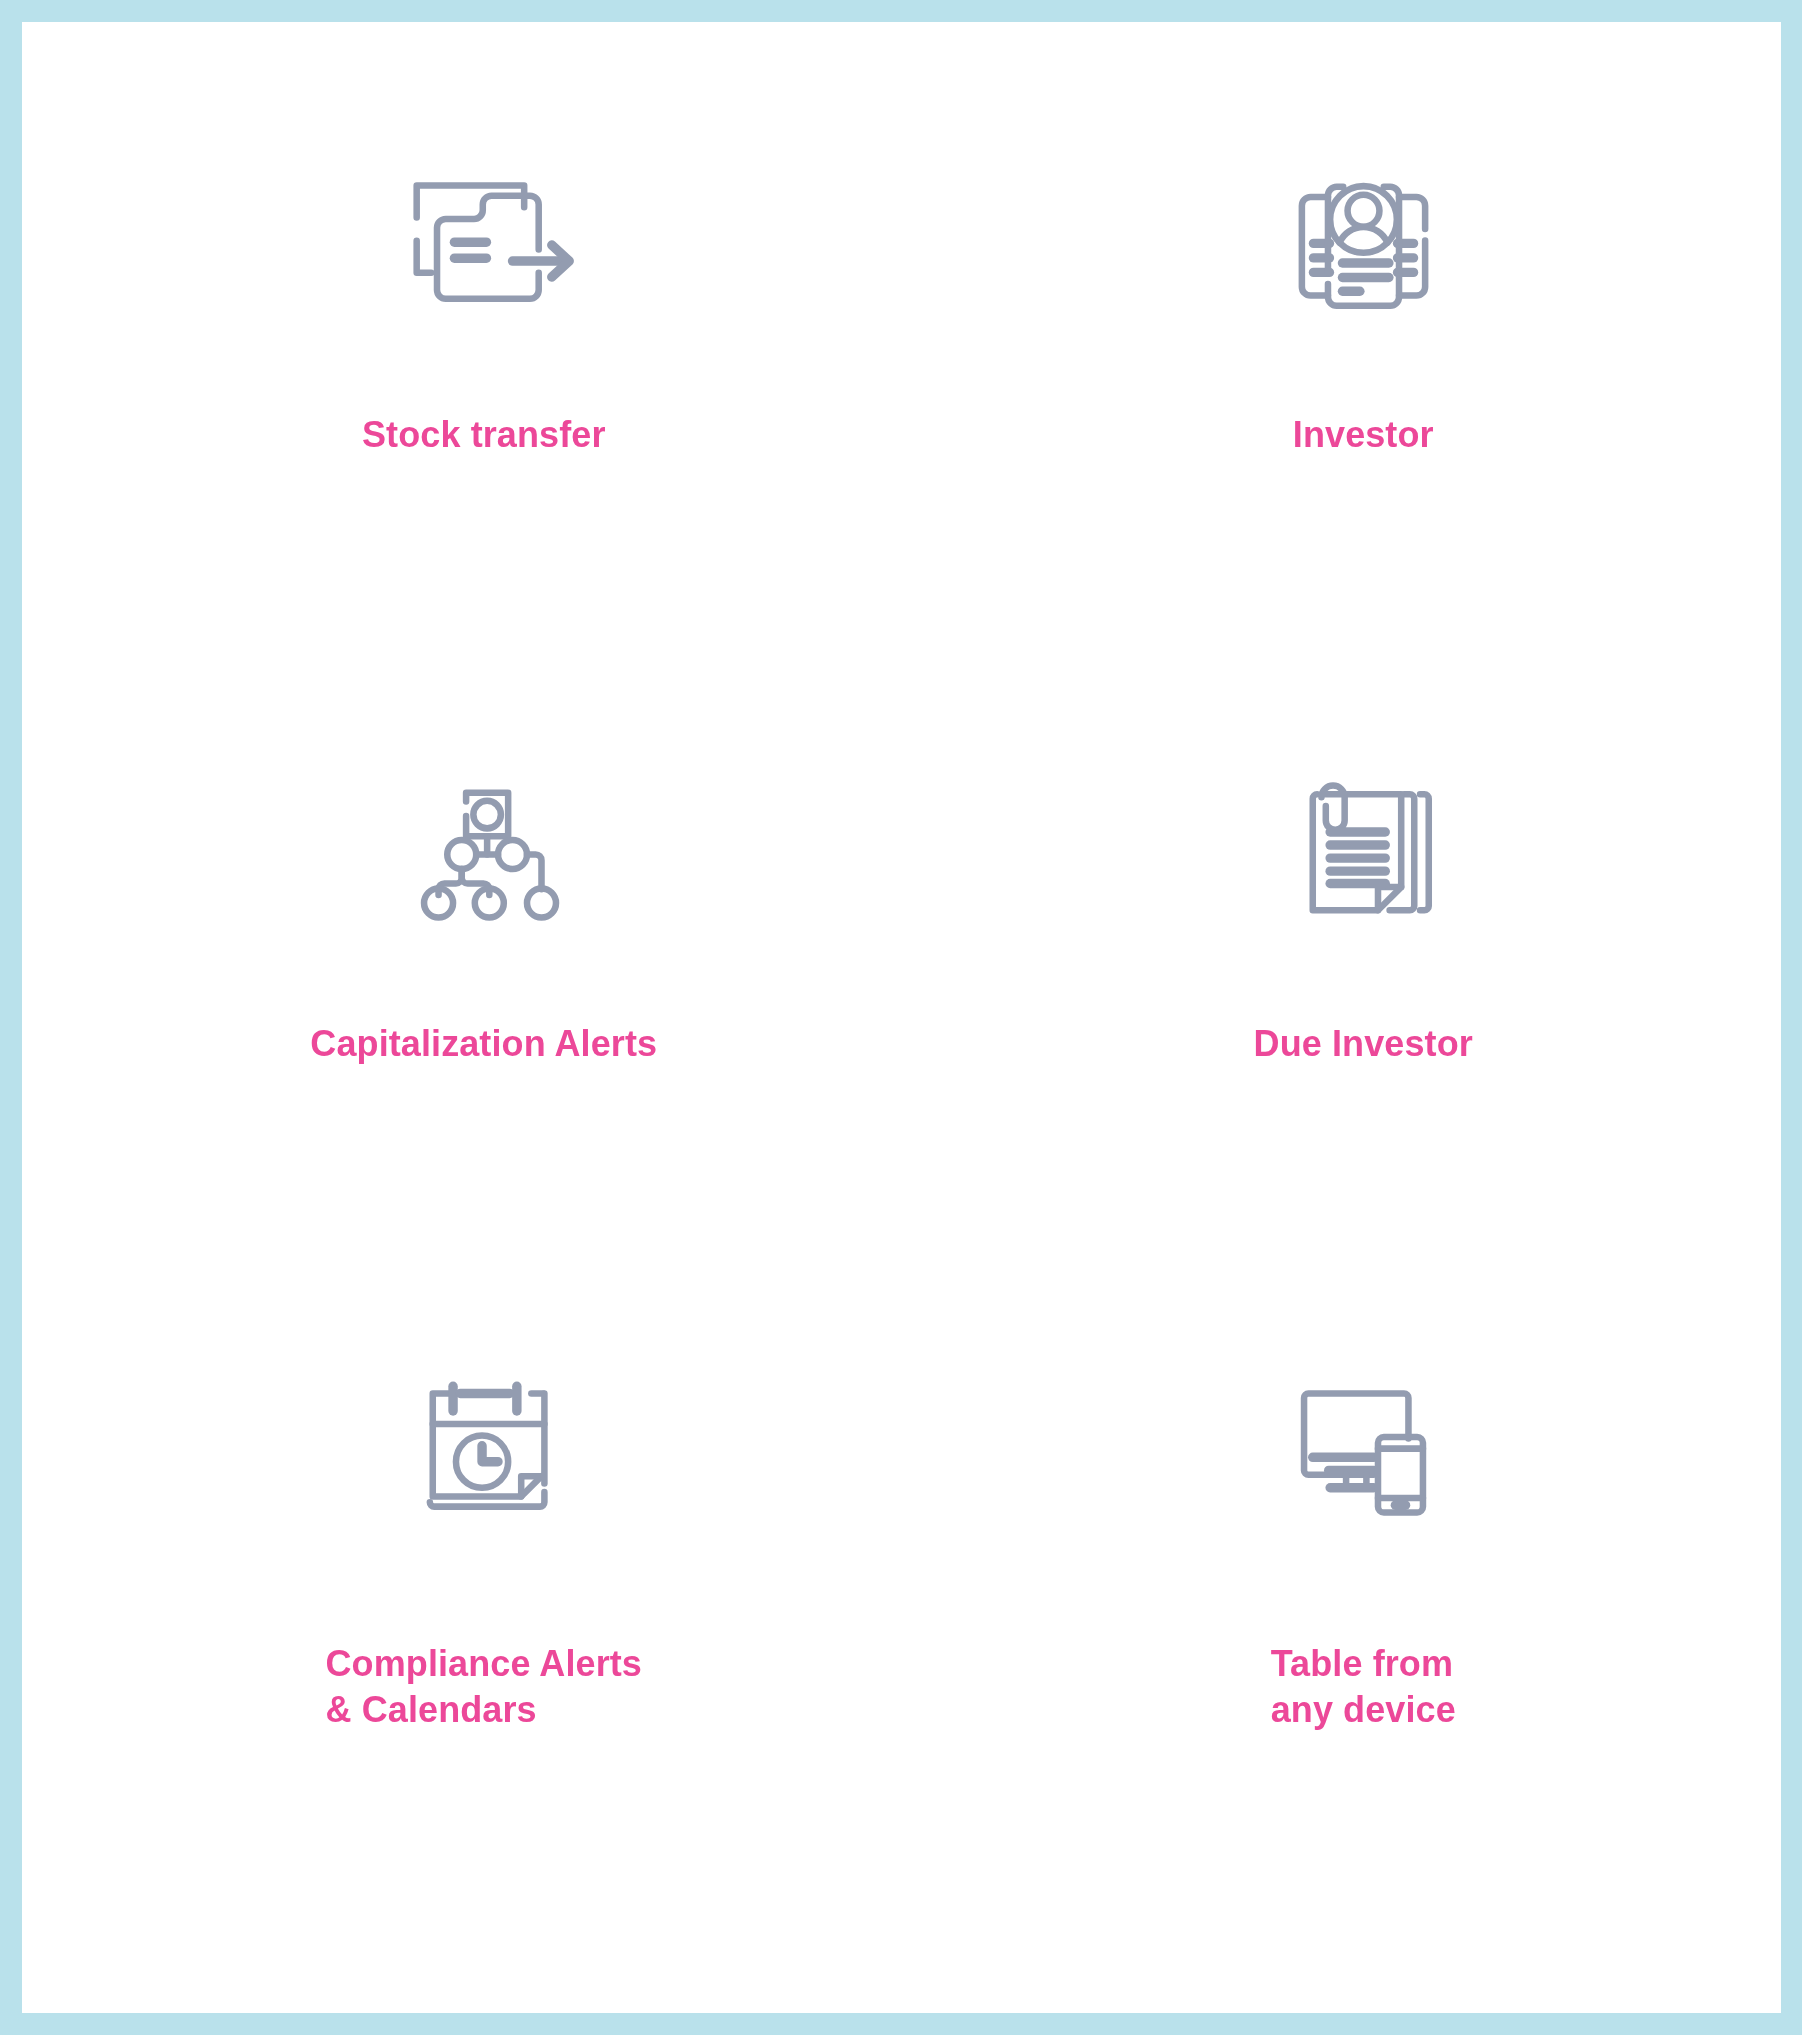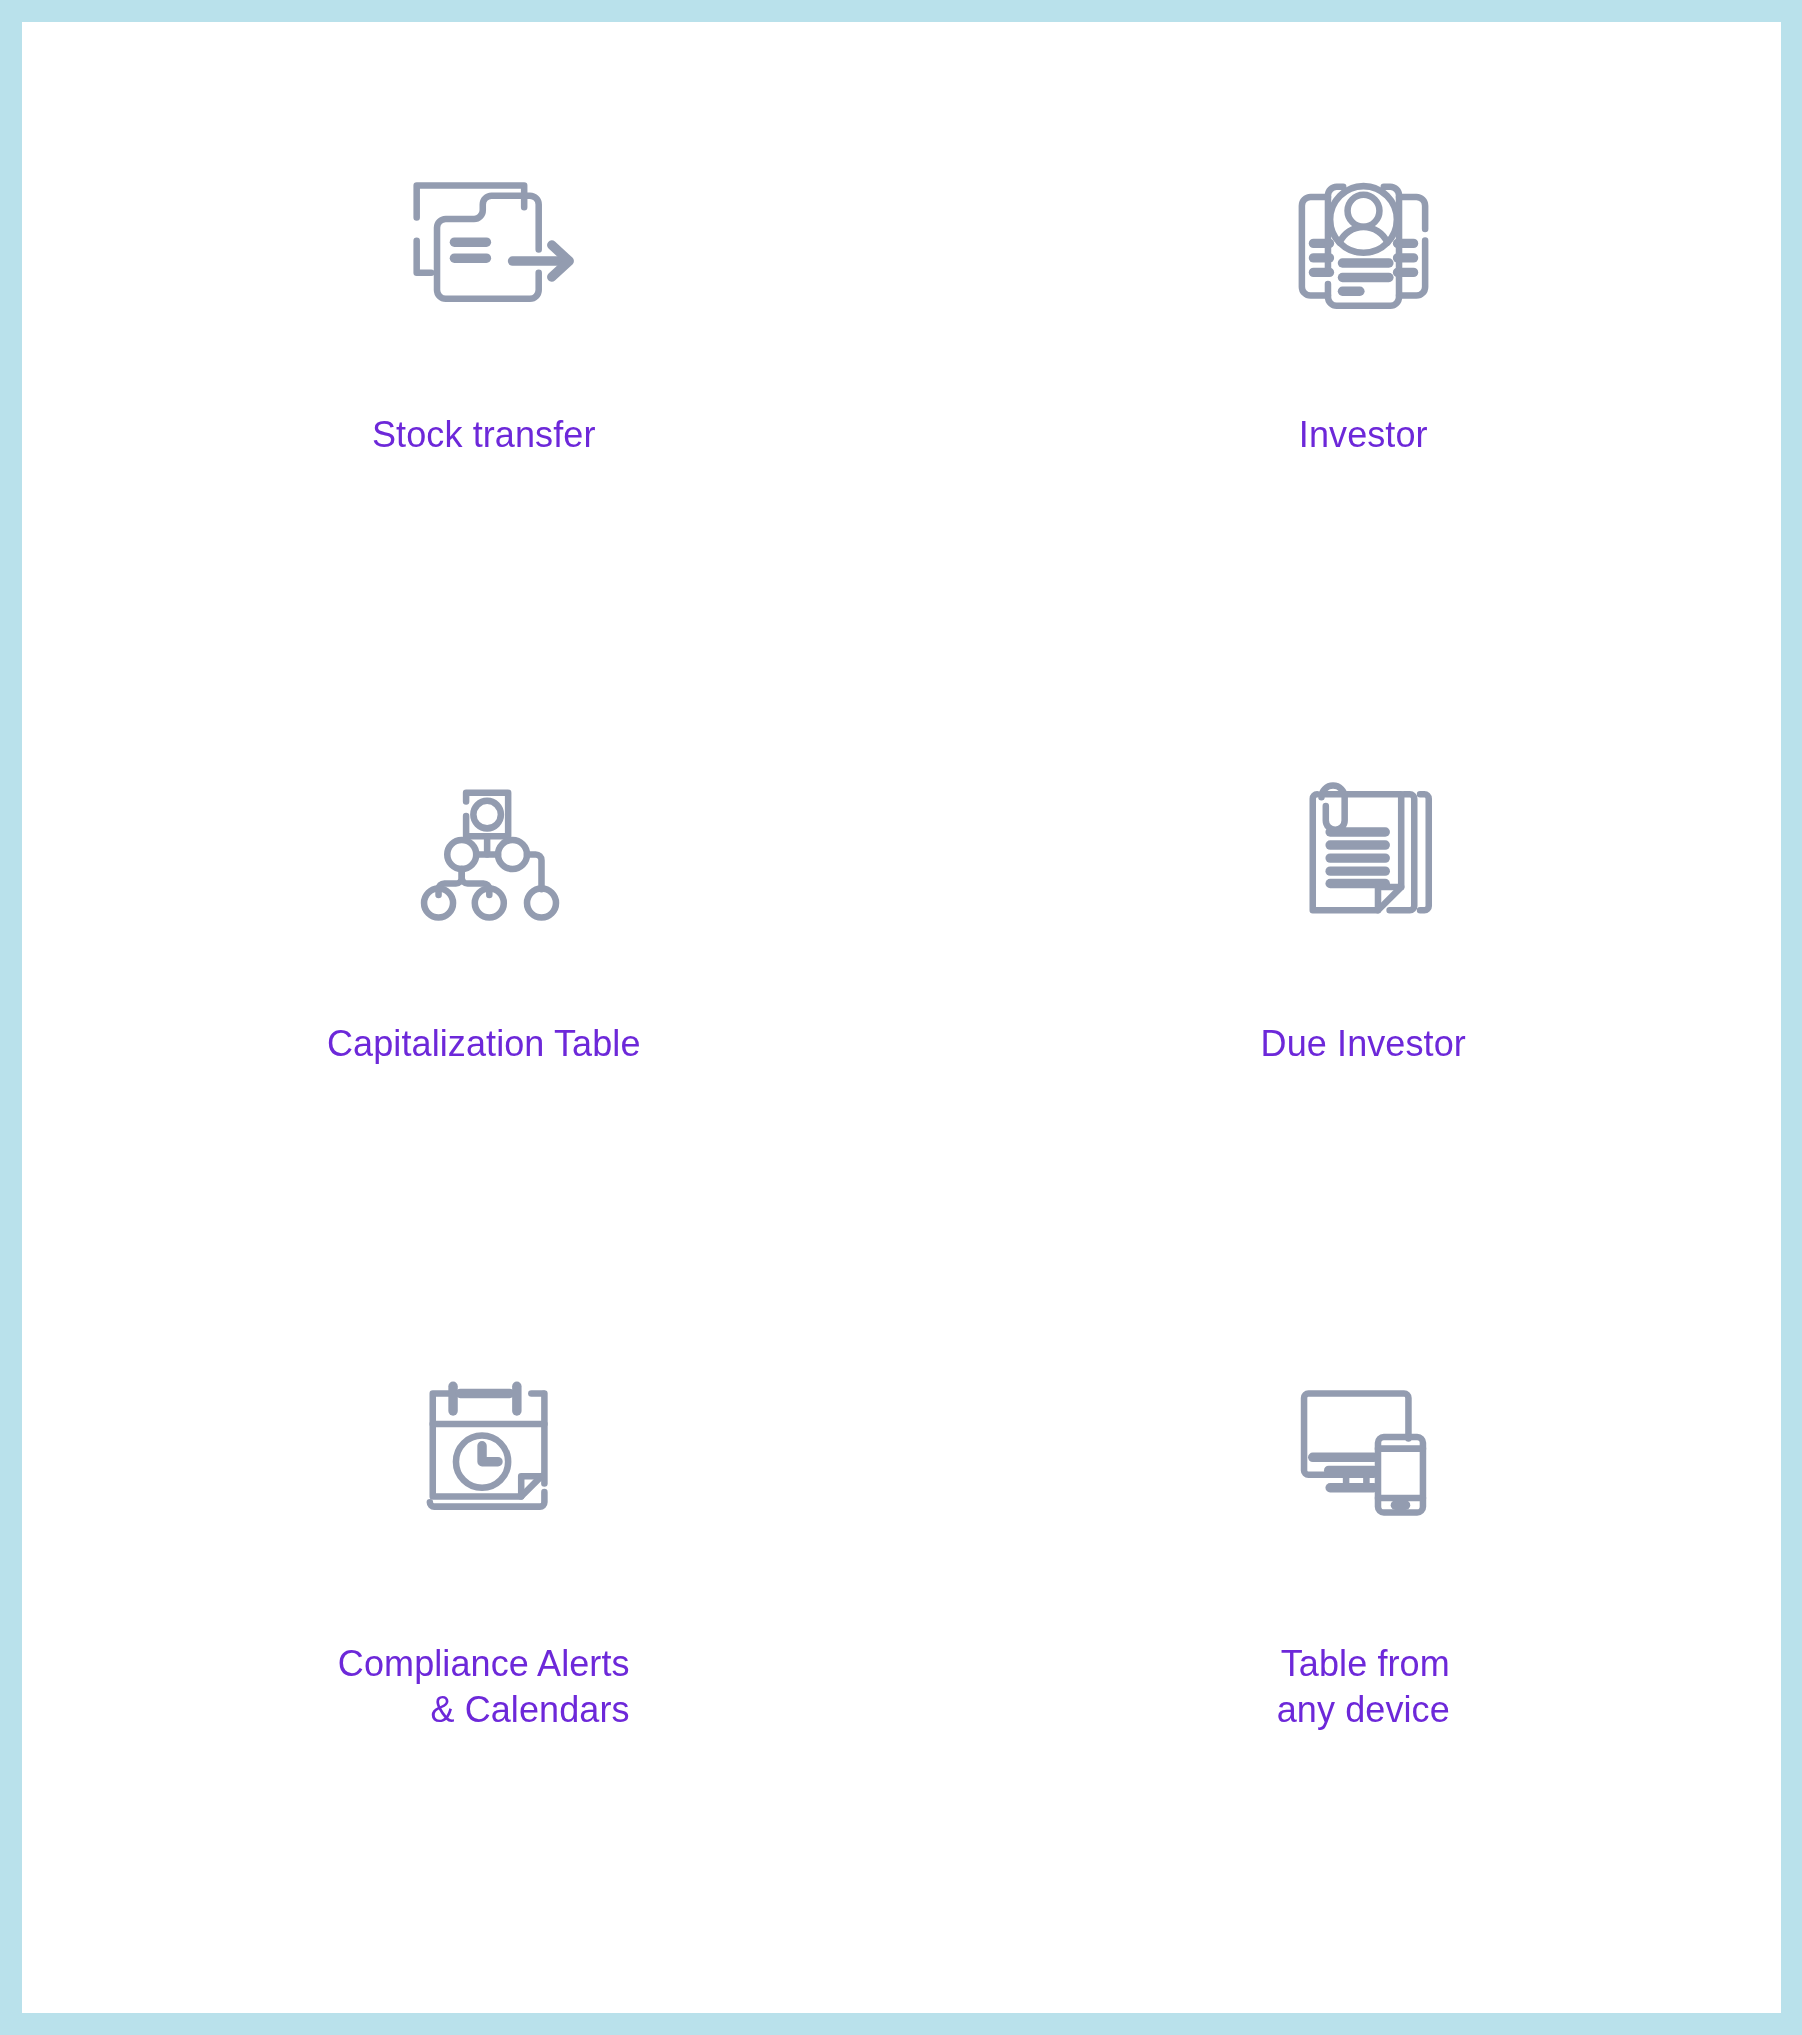--- a/index.html
+++ b/index.html
@@ -71,23 +71,23 @@
     fill: none;
     stroke: #939cb0;
     stroke-width: 13;
     stroke-linecap: round;
     stroke-linejoin: round;
   }
 
   .label {
     margin-top: 57px;
     font-size: 36px;
-    font-weight: 400;
-    color: #6d28d9;
-    text-align: right;
+    font-weight: 700;
+    color: #ec4899;
+    text-align: left;
     line-height: 1.28;
     letter-spacing: 0.1px;
     white-space: pre-line;
   }
 
   
   .row-1 .icon-box { height: 218px; }
   .row-2 .icon-box { height: 233px; }
   .row-3 .icon-box { height: 233px; }
   .row-1 .label { margin-top: 63px; }
@@ -165,21 +165,21 @@
           <path class="icon-stroke" d="M70 131 v12 a8 8 0 0 1 -8 8 H46 a8 8 0 0 0 -8 8 v8"></path>
           <path class="icon-stroke" d="M70 131 v12 a8 8 0 0 0 8 8 h22 a8 8 0 0 1 8 8 v8"></path>
 
           <path class="icon-stroke" d="M160 111 h12 a8 8 0 0 1 8 8 v40"></path>
 
           <circle class="icon-stroke" cx="38" cy="178" r="20"></circle>
           <circle class="icon-stroke" cx="108" cy="178" r="20"></circle>
           <circle class="icon-stroke" cx="180" cy="178" r="20"></circle>
         </svg>
       </div>
-      <div class="label">Capitalization Table</div>
+      <div class="label">Capitalization Alerts</div>
     </div>
 
     <div class="cell col-right row-2">
       <div class="icon-box">
         <svg width="145" height="145" viewBox="0 0 200 200">
 
           <path class="icon-stroke" d="M156 28 h8 a6 6 0 0 1 6 6 v148 a6 6 0 0 1 -6 6 h-28"></path>
           <path class="icon-stroke" d="M178 28 h6 a6 6 0 0 1 6 6 v148 a6 6 0 0 1 -6 6 h-6"></path>
 
           <path class="icon-stroke" d="M44 28 H152 V156 L120 188 H30 V34 a6 6 0 0 1 6 -6"></path>

